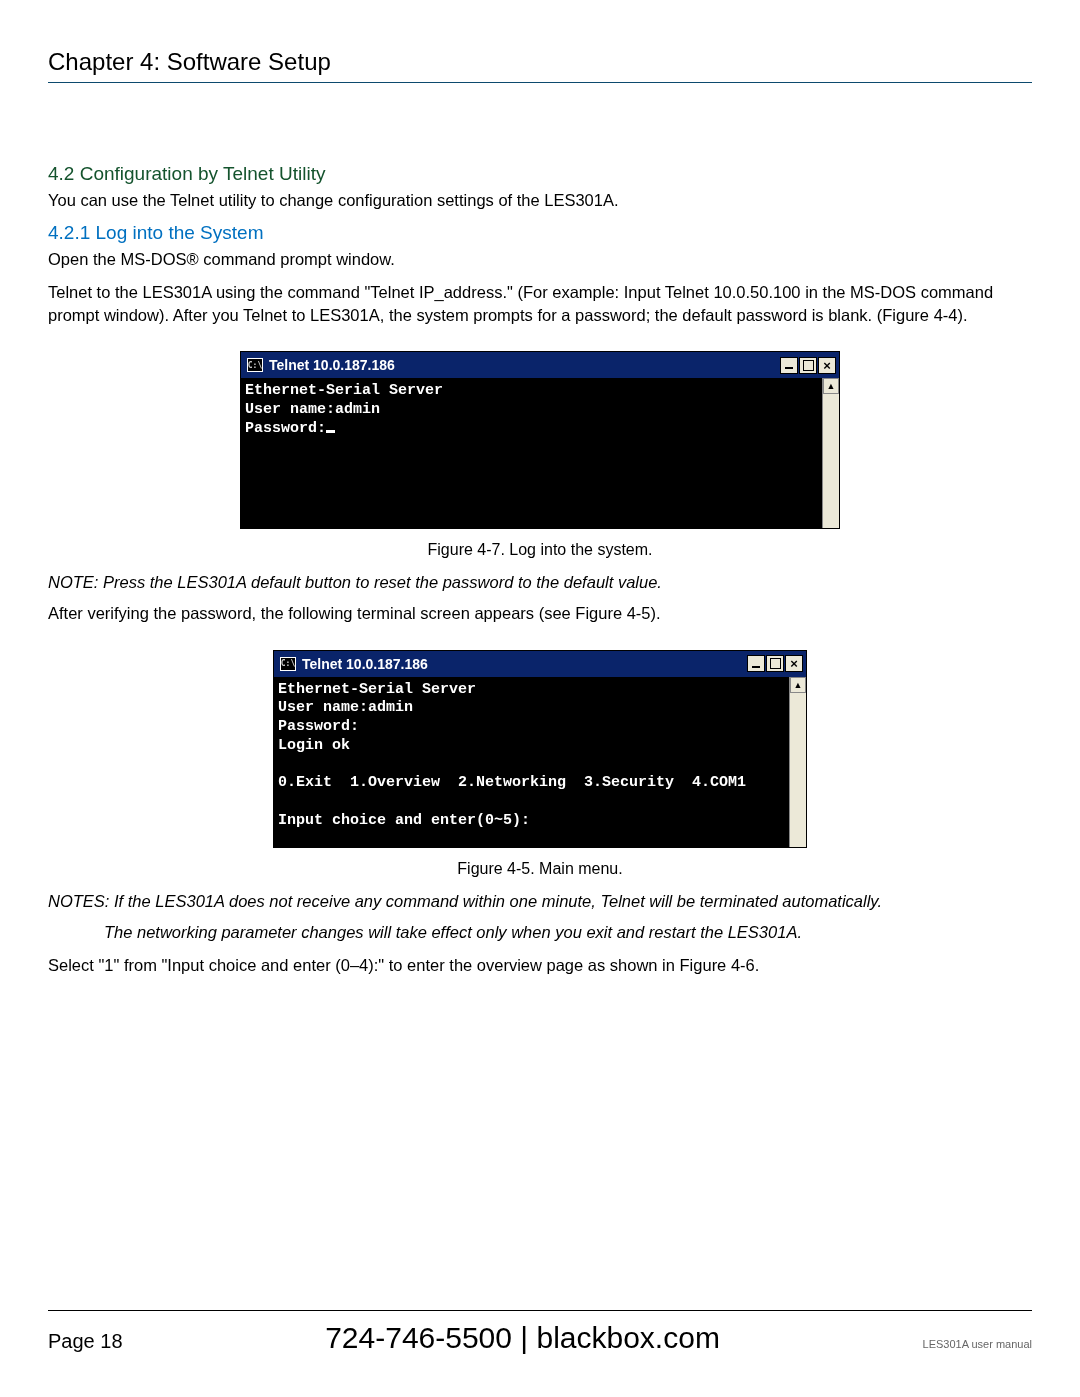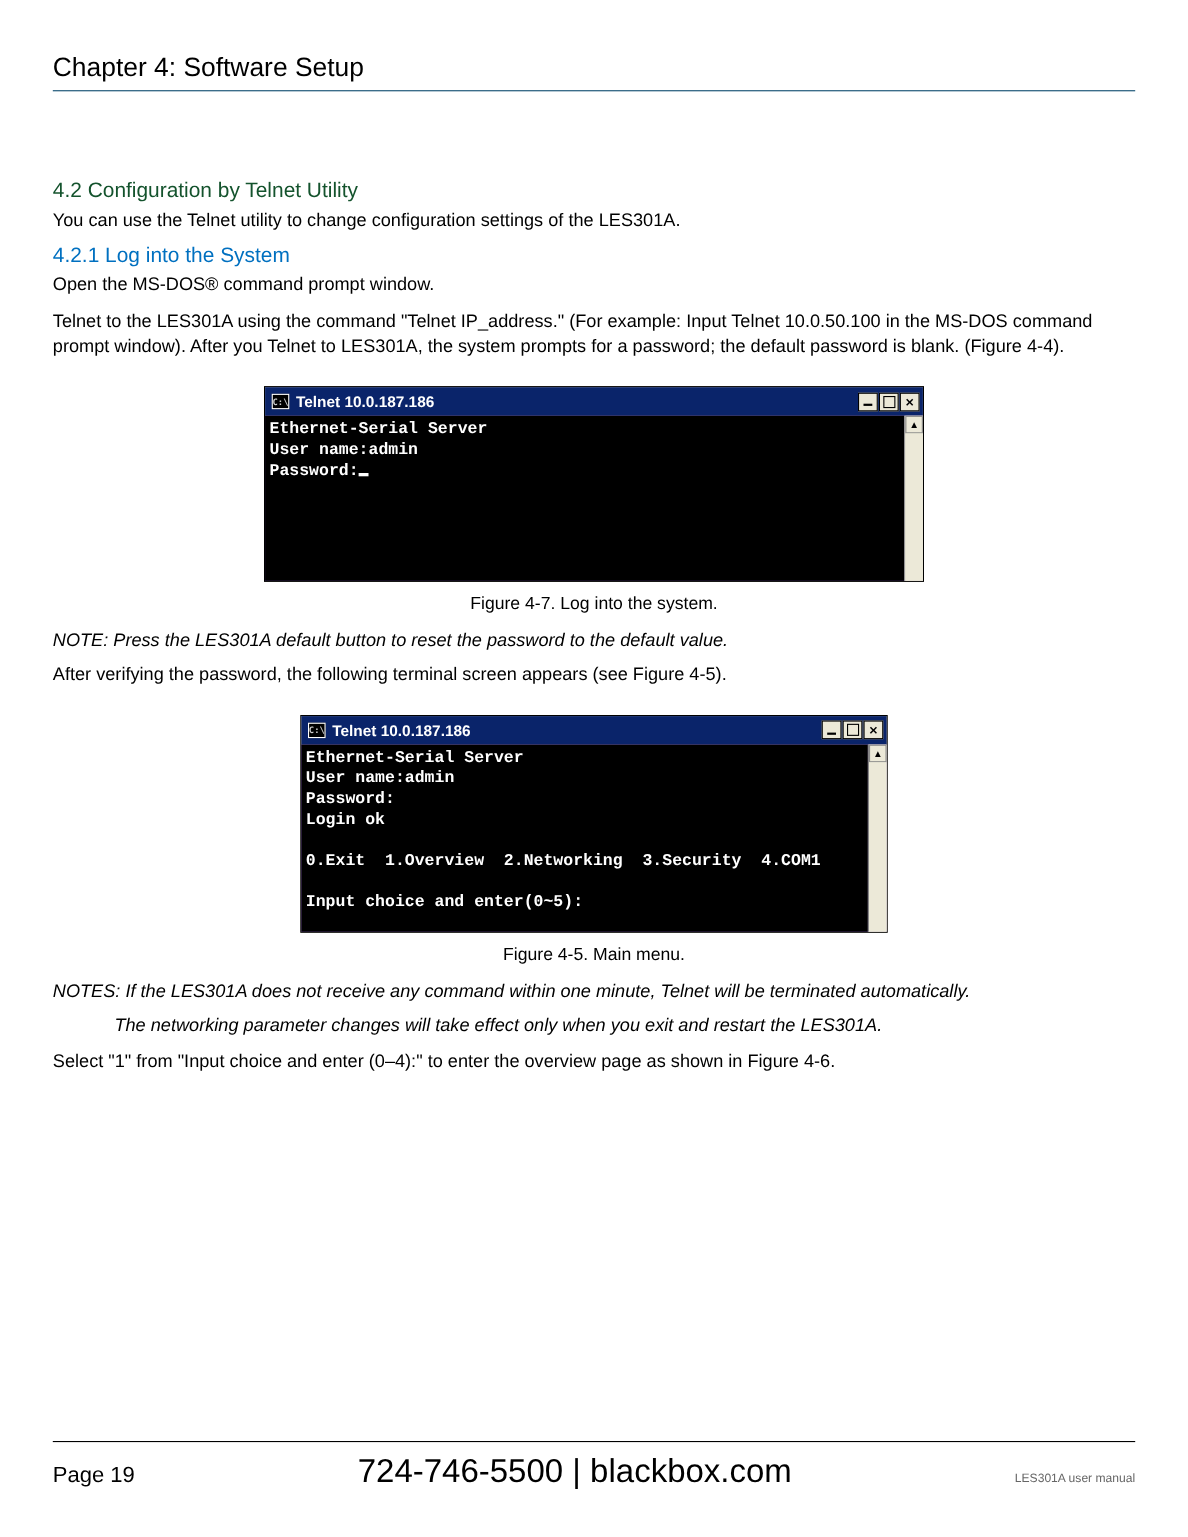--- a/index.html
+++ b/index.html
@@ -98,21 +98,21 @@
     font-family: Arial, sans-serif;
     font-size: 12px;
     font-weight: bold;
     color:#000;
   }
   .win-btn.min::after { content:""; display:block; width:8px; height:2px; background:#000; margin-top:6px;}
   .win-btn.max::after { content:""; display:block; width:9px; height:9px; border:1.5px solid #000;}
   .win-btn.close { font-size:13px; }
   .terminal-body {
     display:flex;
-    background:#4c1d95;
+    background:#14532d;
   }
   .terminal-content {
     flex:1;
     background:#000;
     color:#fff;
     font-family: "Courier New", monospace;
     font-size: 15px;
     font-weight: bold;
     white-space: pre;
     padding: 4px 4px 4px 4px;
@@ -213,16 +213,16 @@
     </div>
   </div>
 </div>
 <p class="figure-caption">Figure 4-5. Main menu.</p>
 
 <p class="note-text">NOTES: If the LES301A does not receive any command within one minute, Telnet will be terminated automatically.</p>
 <p class="note-indent">The networking parameter changes will take effect only when you exit and restart the LES301A.</p>
 <p class="body-text">Select "1" from "Input choice and enter (0–4):" to enter the overview page as shown in Figure 4-6.</p>
 
 <div class="footer">
-  <span class="footer-left">Page 19</span>
+  <span class="footer-left">Page 18</span>
   <span class="footer-center"><span>724-746-5500</span><span>   |   </span><span>blackbox.com</span></span>
   <span class="footer-right">LES301A user manual</span>
 </div>
 
 </body></html>

